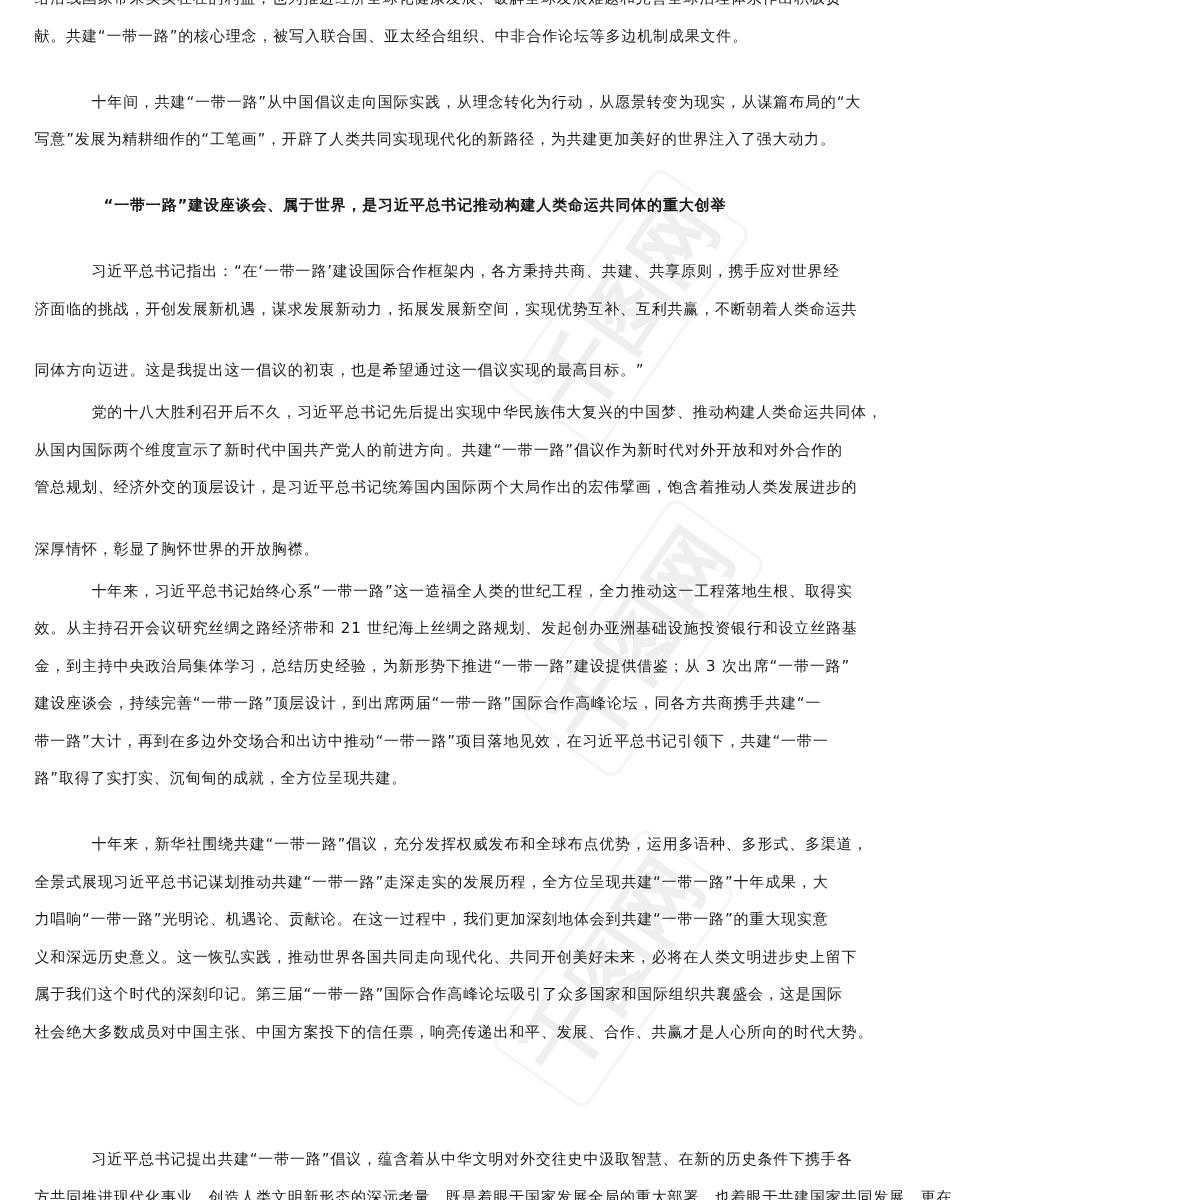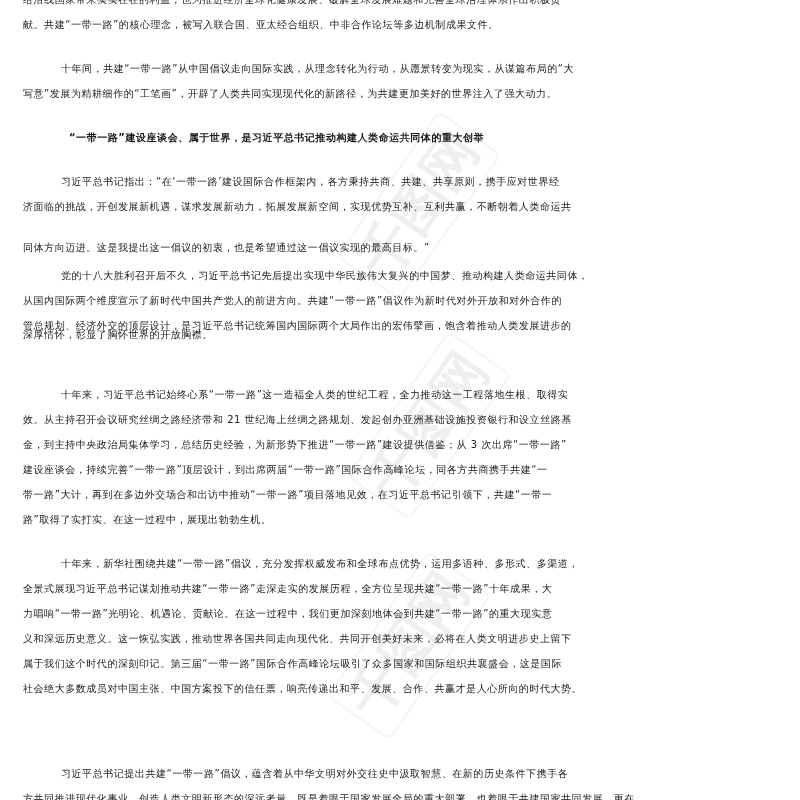--- a/index.html
+++ b/index.html
@@ -41,28 +41,28 @@
 
   <div class="line bold" style="top:138px;">“一带一路”建设座谈会、属于世界，是习近平总书记推动构建人类命运共同体的重大创举</div>
 
   <div class="line indent" style="top:182px;">习近平总书记指出：“在‘一带一路’建设国际合作框架内，各方秉持共商、共建、共享原则，携手应对世界经</div>
   <div class="line" style="top:207px;">济面临的挑战，开创发展新机遇，谋求发展新动力，拓展发展新空间，实现优势互补、互利共赢，不断朝着人类命运共</div>
   <div class="line" style="top:248px;">同体方向迈进。这是我提出这一倡议的初衷，也是希望通过这一倡议实现的最高目标。”</div>
 
   <div class="line indent" style="top:276px;">党的十八大胜利召开后不久，习近平总书记先后提出实现中华民族伟大复兴的中国梦、推动构建人类命运共同体，</div>
   <div class="line" style="top:301px;">从国内国际两个维度宣示了新时代中国共产党人的前进方向。共建“一带一路”倡议作为新时代对外开放和对外合作的</div>
   <div class="line" style="top:326px;">管总规划、经济外交的顶层设计，是习近平总书记统筹国内国际两个大局作出的宏伟擘画，饱含着推动人类发展进步的</div>
-  <div class="line" style="top:336px;font-family:Liberation Mono, monospace;">深厚情怀，彰显了胸怀世界的开放胸襟。</div>
+  <div class="line" style="top:367px;">深厚情怀，彰显了胸怀世界的开放胸襟。</div>
 
   <div class="line indent" style="top:395px;">十年来，习近平总书记始终心系“一带一路”这一造福全人类的世纪工程，全力推动这一工程落地生根、取得实</div>
   <div class="line" style="top:420px;">效。从主持召开会议研究丝绸之路经济带和 21 世纪海上丝绸之路规划、发起创办亚洲基础设施投资银行和设立丝路基</div>
   <div class="line" style="top:445px;">金，到主持中央政治局集体学习，总结历史经验，为新形势下推进“一带一路”建设提供借鉴；从 3 次出席“一带一路”</div>
   <div class="line" style="top:470px;">建设座谈会，持续完善“一带一路”顶层设计，到出席两届“一带一路”国际合作高峰论坛，同各方共商携手共建“一</div>
   <div class="line" style="top:495px;">带一路”大计，再到在多边外交场合和出访中推动“一带一路”项目落地见效，在习近平总书记引领下，共建“一带一</div>
-  <div class="line" style="top:520px;">路”取得了实打实、在这一过程中，展现出勃勃生机。</div>
+  <div class="line" style="top:520px;">路”取得了实打实、沉甸甸的成就，全方位呈现共建。</div>
 
   <div class="line indent" style="top:564px;">十年来，新华社围绕共建“一带一路”倡议，充分发挥权威发布和全球布点优势，运用多语种、多形式、多渠道，</div>
   <div class="line" style="top:589px;">全景式展现习近平总书记谋划推动共建“一带一路”走深走实的发展历程，全方位呈现共建“一带一路”十年成果，大</div>
   <div class="line" style="top:614px;">力唱响“一带一路”光明论、机遇论、贡献论。在这一过程中，我们更加深刻地体会到共建“一带一路”的重大现实意</div>
   <div class="line" style="top:639px;">义和深远历史意义。这一恢弘实践，推动世界各国共同走向现代化、共同开创美好未来，必将在人类文明进步史上留下</div>
   <div class="line" style="top:664px;">属于我们这个时代的深刻印记。第三届“一带一路”国际合作高峰论坛吸引了众多国家和国际组织共襄盛会，这是国际</div>
   <div class="line" style="top:689px;">社会绝大多数成员对中国主张、中国方案投下的信任票，响亮传递出和平、发展、合作、共赢才是人心所向的时代大势。</div>
 
   <div class="line indent" style="top:774px;">习近平总书记提出共建“一带一路”倡议，蕴含着从中华文明对外交往史中汲取智慧、在新的历史条件下携手各</div>
   <div class="line" style="top:799px;">方共同推进现代化事业，创造人类文明新形态的深远考量，既是着眼于国家发展全局的重大部署，也着眼于共建国家共同发展，更在</div>

